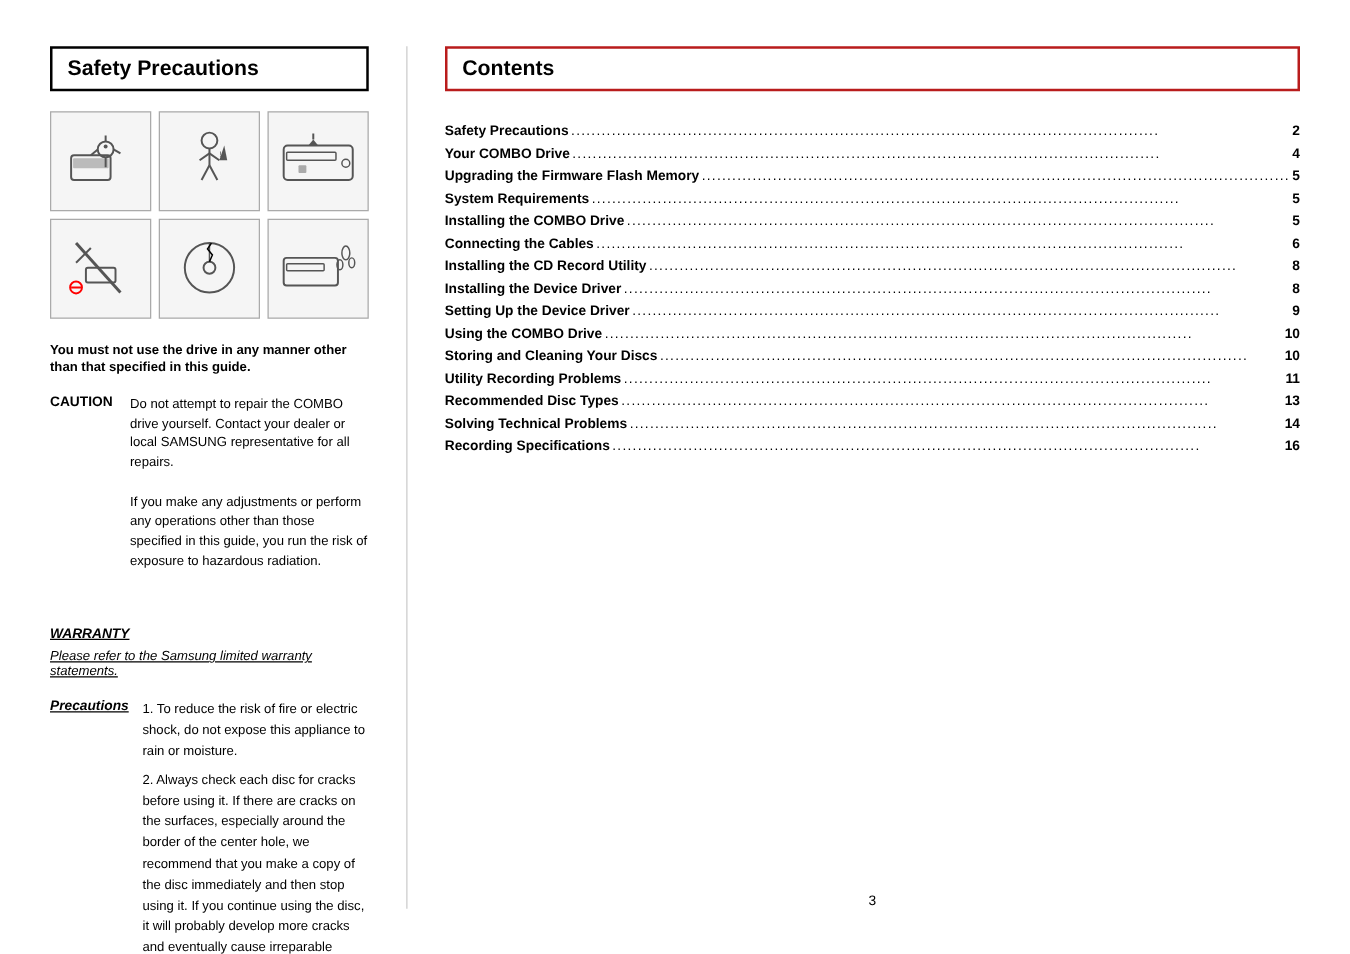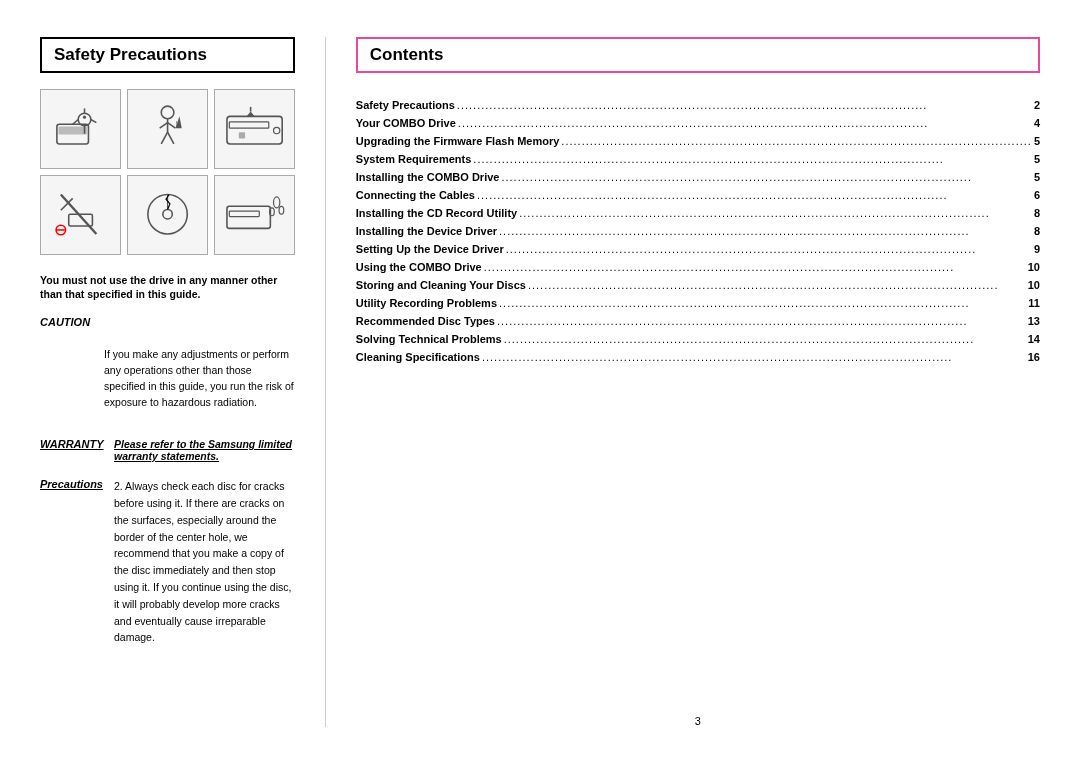--- a/index.html
+++ b/index.html
@@ -74,43 +74,43 @@
       line-height: 1.4;
       margin-top: 2px;
     }
     .caution-section {
       display: flex;
       gap: 6px;
       margin-top: 6px;
     }
     .caution-label {
       font-weight: bold;
-      font-style: italic;
       font-size: 11px;
       min-width: 58px;
     }
     .caution-text {
       font-size: 10.5px;
       line-height: 1.5;
     }
     .warranty-section {
       display: flex;
       gap: 6px;
-      margin-top: 4px;
+      margin-top: 20px;
+      flex-direction: column;
     }
     .warranty-label {
       font-weight: bold;
       font-style: italic;
       font-size: 11px;
       min-width: 68px;
       text-decoration: underline;
     }
     .warranty-text {
       font-size: 10.5px;
-      font-weight: bold;
+      font-weight: normal;
       font-style: italic;
       text-decoration: underline;
     }
     .precautions-section {
       display: flex;
       gap: 6px;
       margin-top: 8px;
     }
     .precautions-label {
       font-weight: bold;
@@ -125,21 +125,21 @@
     }
     
     .right-page {
       flex: 1;
       display: flex;
       flex-direction: column;
       gap: 6px;
       position: relative;
     }
     .contents-title-box {
-      border: 2px solid #ec4899;
+      border: 2px solid #b91c1c;
       padding: 6px 12px;
       font-size: 17px;
       font-weight: bold;
       display: inline-block;
       width: 100%;
     }
     .toc-table {
       margin-top: 20px;
       width: 100%;
     }
@@ -267,33 +267,34 @@
           <ellipse cx="62" cy="32" rx="3" ry="5" fill="none" stroke="#555" stroke-width="1.5"></ellipse>
         </svg>
       </div>
     </div>
 
     <div class="warning-text">You must not use the drive in any manner other than that specified in this guide.</div>
 
     <div class="caution-section">
       <span class="caution-label">CAUTION</span>
       <div class="caution-text">
-        <br><br>
+        <span>Do not attempt to repair the COMBO drive yourself. Contact your dealer or local SAMSUNG representative for all repairs.</span><br><br>
         <span>If you make any adjustments or perform any operations other than those specified in this guide, you run the risk of exposure to hazardous radiation.</span><br><br>
       </div>
     </div>
 
     <div class="warranty-section">
       <span class="warranty-label">WARRANTY</span>
       <span class="warranty-text">Please refer to the Samsung limited warranty statements.</span>
     </div>
 
     <div class="precautions-section">
       <span class="precautions-label">Precautions</span>
       <div class="precautions-content">
+        <div style="margin-bottom:6px;">1. To reduce the risk of fire or electric shock, do not expose this appliance to rain or moisture.</div>
         <div style="margin-bottom:6px;">2. Always check each disc for cracks before using it. If there are cracks on the surfaces, especially around the border of the center hole, we recommend that you make a copy of the disc immediately and then stop using it. If you continue using the disc, it will probably develop more cracks and eventually cause irreparable damage.</div>
 
       </div>
     </div>
 
   </div>
 
   <div class="divider"></div>
 
   <div class="right-page">
@@ -364,21 +365,21 @@
           <span class="toc-title">Recommended Disc Types</span>
           <span class="toc-dots" style="overflow: hidden; white-space: nowrap; flex: 1 1 0%;"> ....................................................................................................................</span>
           <span class="toc-page">13</span>
         </div>
         <div class="toc-row">
           <span class="toc-title">Solving Technical Problems</span>
           <span class="toc-dots" style="overflow: hidden; white-space: nowrap; flex: 1 1 0%;"> ....................................................................................................................</span>
           <span class="toc-page">14</span>
         </div>
         <div class="toc-row">
-          <span class="toc-title">Cleaning Specifications</span>
+          <span class="toc-title">Recording Specifications</span>
           <span class="toc-dots" style="overflow: hidden; white-space: nowrap; flex: 1 1 0%;"> ....................................................................................................................</span>
           <span class="toc-page">16</span>
         </div>
       </div>
 
     <div style="margin-top: auto;">
       <div class="right-page-number">3</div>
     </div>
   </div>
 </div>

